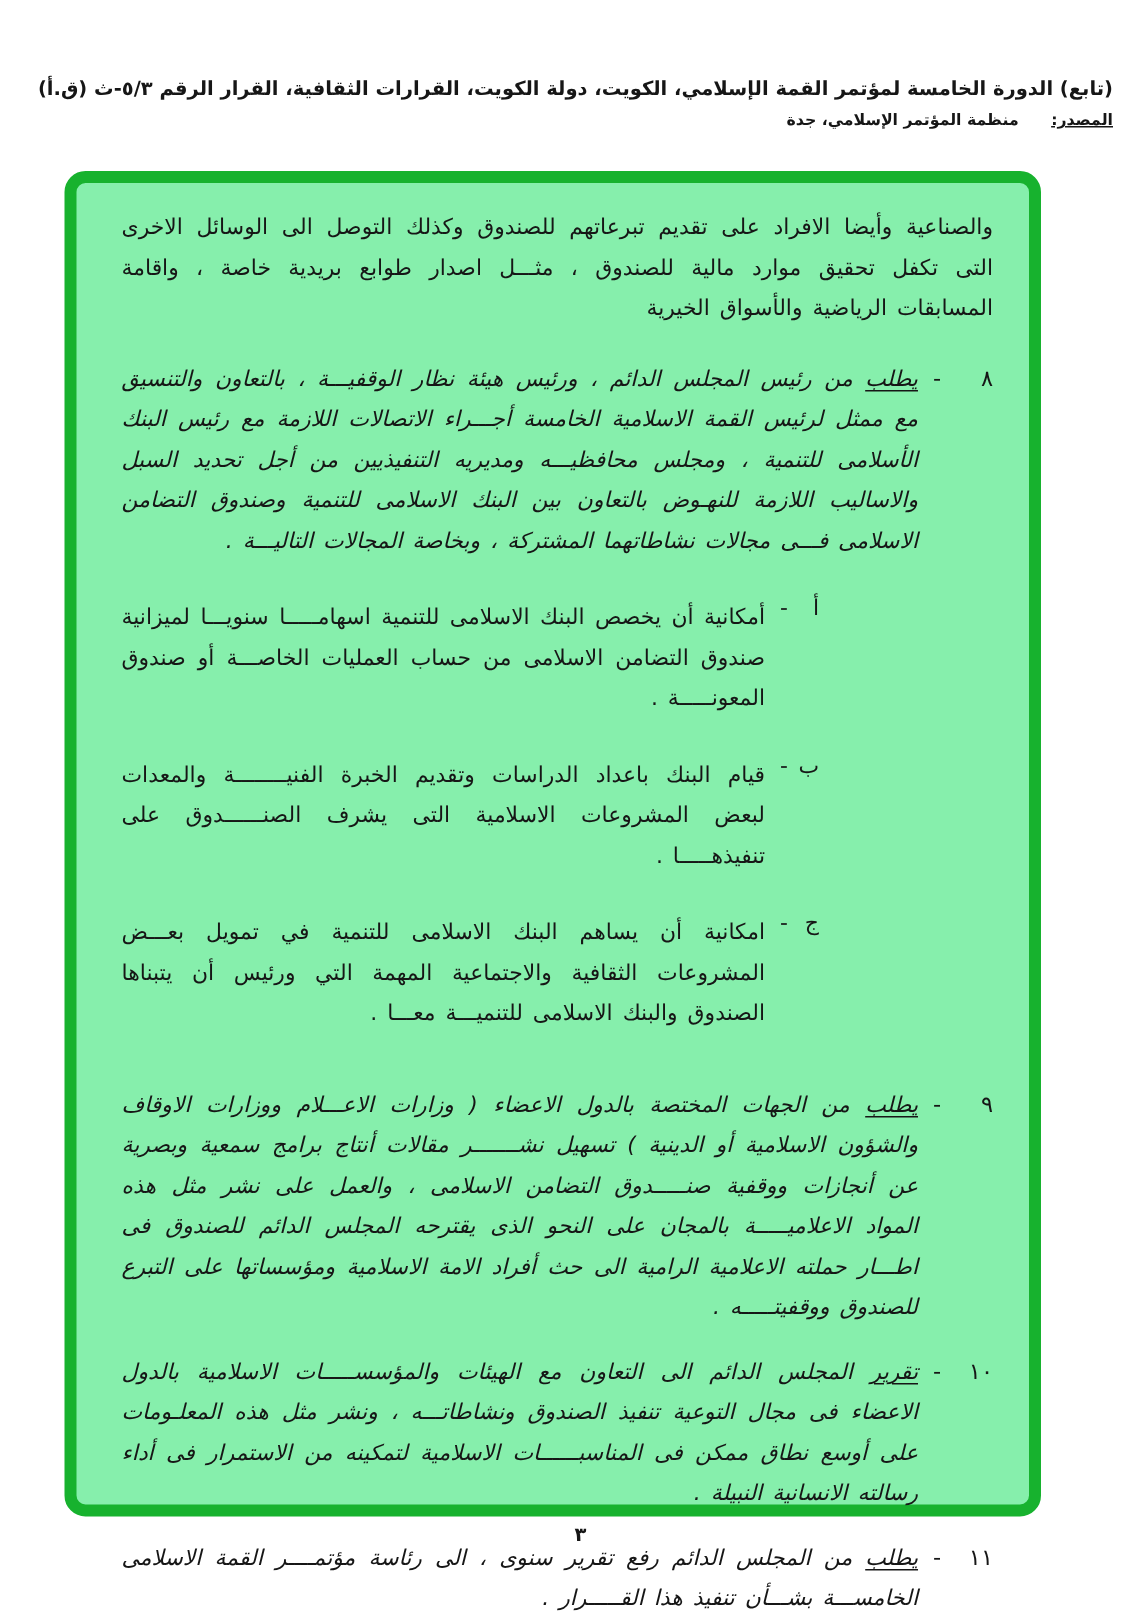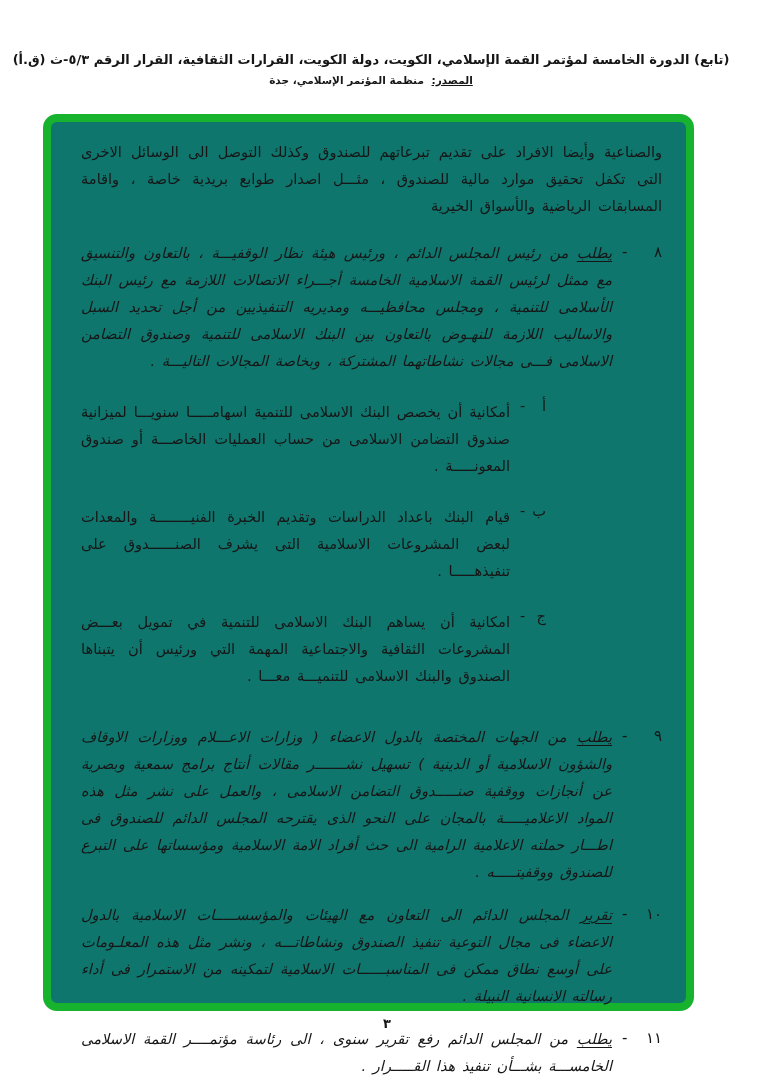--- a/index.html
+++ b/index.html
@@ -5,31 +5,31 @@
   :root { --green:#17b22e; --ink:#161616; }
   * { box-sizing:border-box; }
   html,body { margin:0; padding:0; }
   body {
     width:758px; height:1078px; position:relative;
     background:#ffffff; color:var(--ink);
     font-family:"DejaVu Sans", sans-serif;
     direction:rtl;
     overflow:hidden;
   }
-  .page-header { position:absolute; top:52px; right:16px; left:0; text-align:center; }
+  .page-header { position:absolute; top:52px; right:16px; left:0; }
   .header-line1 { font-size:13px; font-weight:bold; letter-spacing:0.2px; }
   .header-line2 { font-size:10.5px; font-weight:bold; margin-top:7px; }
-  .header-line2 .src-label { margin-left:4px;text-decoration:underline; }
+  .header-line2 .src-label { margin-left:18px;text-decoration:underline; }
 
   .content-box {
     position:absolute; right:auto; left:43px; top:114px;
     width:651px; height:897px;
     border:8px solid var(--green); border-radius:14px;
     padding:16px 24px 0 30px;
-    background:#0f766e;
+    background:#86efac;
   }
 
   .para {
     font-size:14.6px; line-height:27px;
     text-align:justify; text-align-last:right;
     letter-spacing:0.4px; word-spacing:2px;
     margin:0 0 16px 0;
   }
   .intro { margin-bottom:20px; }
 

